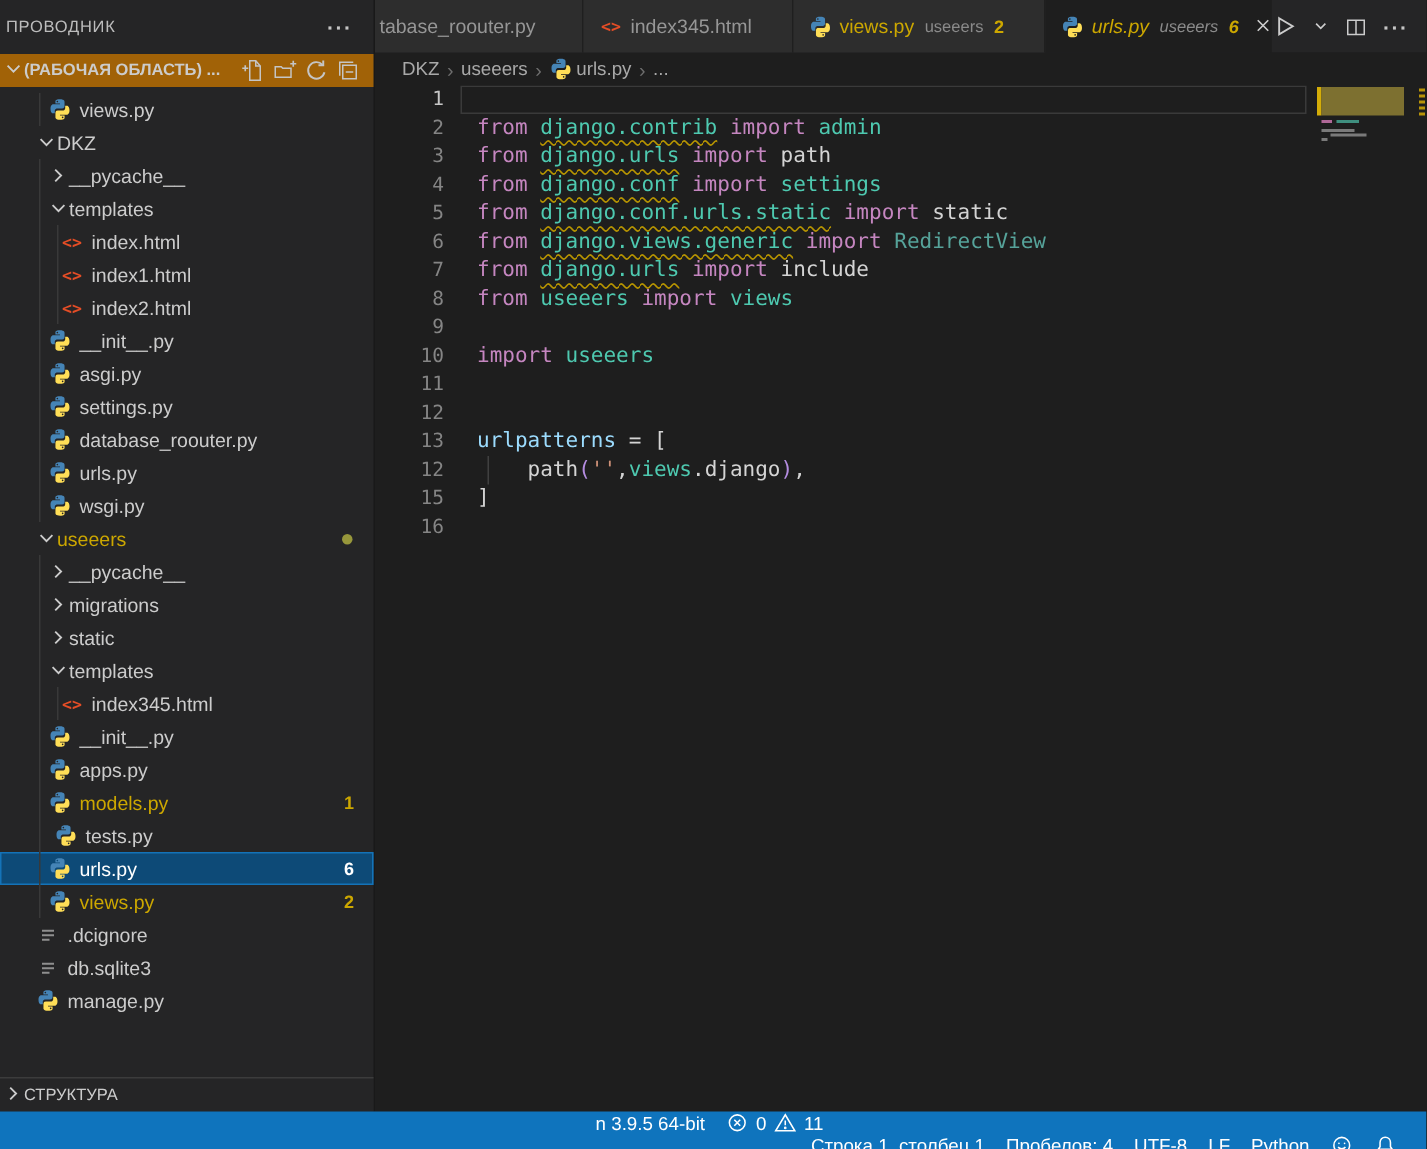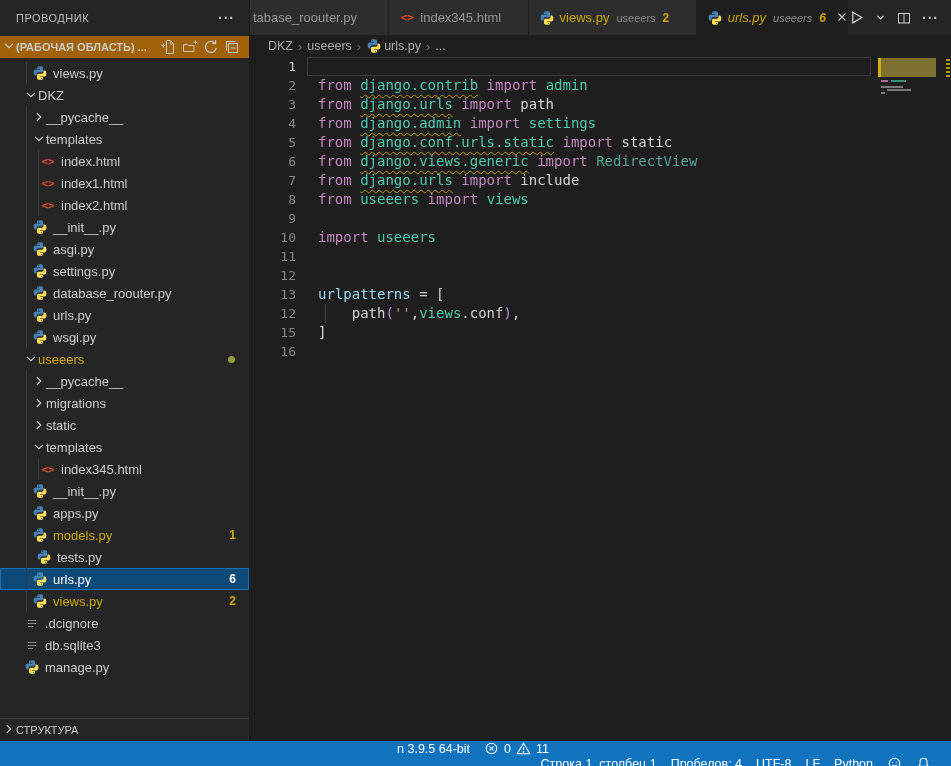--- a/index.html
+++ b/index.html
@@ -5,21 +5,21 @@
   html,body{margin:0;padding:0;}
   body{
     width:951px;height:766px;overflow:hidden;background:#1e1e1e;
     font-family:"Liberation Sans",sans-serif;color:#cccccc;
     -webkit-font-smoothing:antialiased;
   }
   .app{position:relative;width:951px;height:766px;}
 
   
   .sidebar{position:absolute;left:0;top:0;width:250px;height:741px;background:#252526;border-right:1px solid #191919;box-sizing:border-box;}
-  .sb-title{height:36px;display:flex;align-items:center;padding:0 14px 0 16px;font-size:11px;letter-spacing:.5px;color:#bcbcbc;}
+  .sb-title{height:36px;display:flex;align-items:center;padding:0 14px 0 4px;font-size:11px;letter-spacing:.5px;color:#bcbcbc;}
   .sb-title .spacer{flex:1;}
   .dots{font-weight:bold;color:#c5c5c5;font-size:14px;letter-spacing:1px;cursor:pointer;}
   .sb-section{height:22px;display:flex;align-items:center;padding-left:2px;font-weight:bold;font-size:11px;color:#cccccc;background:#a16207;}
   .sb-section .lbl{white-space:nowrap;}
   .sb-section .spacer{flex:1;}
   .sb-actions{display:flex;align-items:center;gap:3px;padding-right:8px;}
   .sb-actions .icon{width:18px;height:18px;display:flex;align-items:center;justify-content:center;cursor:pointer;border-radius:3px;}
   .tree{padding-top:4px;position:relative;}
   .trow{position:relative;height:22px;display:flex;align-items:center;font-size:13px;color:#cccccc;cursor:pointer;box-sizing:border-box;}
   .trow .twistie{width:14px;height:22px;display:flex;align-items:center;justify-content:center;flex:none;}
@@ -576,21 +576,21 @@
         <div class="cline">
           <span class="lnum">2</span>
           <span class="ltext"><span class="tk-kw">from</span><span class="tk-pl"> </span><span class="tk-modw">django.contrib</span><span class="tk-pl"> </span><span class="tk-kw">import</span><span class="tk-pl"> </span><span class="tk-mod">admin</span></span>
         </div>
         <div class="cline">
           <span class="lnum">3</span>
           <span class="ltext"><span class="tk-kw">from</span><span class="tk-pl"> </span><span class="tk-modw">django.urls</span><span class="tk-pl"> </span><span class="tk-kw">import</span><span class="tk-pl"> </span><span class="tk-pl">path</span></span>
         </div>
         <div class="cline">
           <span class="lnum">4</span>
-          <span class="ltext"><span class="tk-kw">from</span><span class="tk-pl"> </span><span class="tk-modw">django.admin</span><span class="tk-pl"> </span><span class="tk-kw">import</span><span class="tk-pl"> </span><span class="tk-mod">settings</span></span>
+          <span class="ltext"><span class="tk-kw">from</span><span class="tk-pl"> </span><span class="tk-modw">django.conf</span><span class="tk-pl"> </span><span class="tk-kw">import</span><span class="tk-pl"> </span><span class="tk-mod">settings</span></span>
         </div>
         <div class="cline">
           <span class="lnum">5</span>
           <span class="ltext"><span class="tk-kw">from</span><span class="tk-pl"> </span><span class="tk-modw">django.conf.urls.static</span><span class="tk-pl"> </span><span class="tk-kw">import</span><span class="tk-pl"> </span><span class="tk-pl">static</span></span>
         </div>
         <div class="cline">
           <span class="lnum">6</span>
           <span class="ltext"><span class="tk-kw">from</span><span class="tk-pl"> </span><span class="tk-modw">django.views.generic</span><span class="tk-pl"> </span><span class="tk-kw">import</span><span class="tk-pl"> </span><span class="tk-cls">RedirectView</span></span>
         </div>
         <div class="cline">
@@ -616,21 +616,21 @@
         <div class="cline">
           <span class="lnum">12</span>
           <span class="ltext"></span>
         </div>
         <div class="cline">
           <span class="lnum">13</span>
           <span class="ltext"><span class="tk-var">urlpatterns</span><span class="tk-pl"> = </span><span class="tk-brk">[</span></span>
         </div>
         <div class="cline">
           <span class="lnum">12</span>
-          <span class="ltext"><span class="tk-pl">    path</span><span class="tk-par">(</span><span class="tk-str">''</span><span class="tk-pl">,</span><span class="tk-mod">views</span><span class="tk-pl">.conf</span><span class="tk-par">)</span><span class="tk-pl">,</span></span>
+          <span class="ltext"><span class="tk-pl">    path</span><span class="tk-par">(</span><span class="tk-str">''</span><span class="tk-pl">,</span><span class="tk-mod">views</span><span class="tk-pl">.django</span><span class="tk-par">)</span><span class="tk-pl">,</span></span>
         </div>
         <div class="indent-guide" style="top: 247px;"></div>
         <div class="cline">
           <span class="lnum">15</span>
           <span class="ltext"><span class="tk-brk">]</span></span>
         </div>
         <div class="cline">
           <span class="lnum">16</span>
           <span class="ltext"></span>
         </div>

